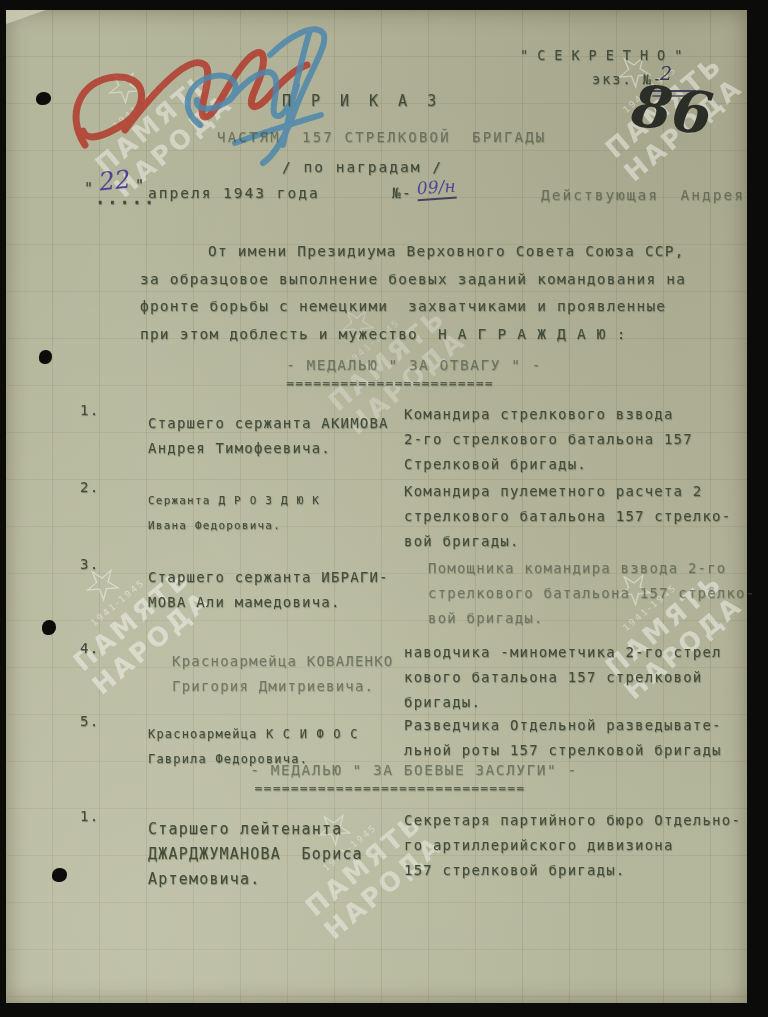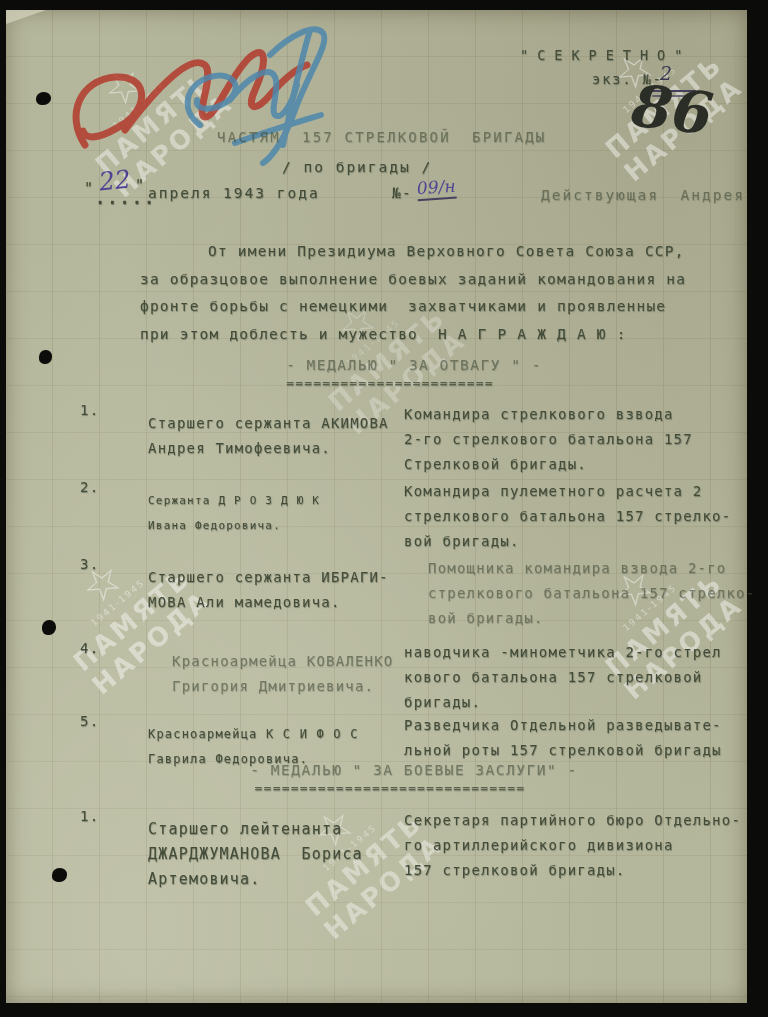--- a/index.html
+++ b/index.html
@@ -115,22 +115,23 @@
     </g>
   </svg>
 
   <div class="typed" style="left:520px; top:47px; font-size:13.5px; letter-spacing:9px;">"СЕКРЕТНО"</div>
   <div class="typed" style="left:592px; top:71px; font-size:13.5px; letter-spacing:2px;">экз. №-</div>
   <div class="hand ink-violet" style="left:660px; top:62px; font-size:19px; color:#3c3a52;">2</div>
   <div class="uline" style="left:648px; top:90px; width:48px;"></div>
   <div class="uline" style="left:652px; top:95px; width:38px; opacity:.7;"></div>
   <div class="hand ink-dark" style="left:632px; top:76px; font-size:58px; transform:rotate(7deg); font-weight:bold;">86</div>
 
+  <div class="typed" style="left:282px; top:92px; font-size:15px; letter-spacing:20px;">ПРИКАЗ</div>
   <div class="typed faded" style="left:193px; top:129px; font-size:14px; letter-spacing:2.2px;">ЧАСТЯМ  157 СТРЕЛКОВОЙ  БРИГАДЫ</div>
-  <div class="typed" style="left:282px; top:159px; font-size:14.5px; letter-spacing:2px;">/ по бригады /</div>
+  <div class="typed" style="left:282px; top:159px; font-size:14.5px; letter-spacing:2px;">/ по наградам /</div>
 
   <div class="typed" style="left:84px; top:180px; font-size:15px;">"</div>
   <div class="typed" style="left:95px; top:188px; font-size:17px; letter-spacing:2px; font-weight:bold;">.....</div>
   <div class="hand ink-violet" style="left:99px; top:166px; font-size:25px; transform:rotate(-6deg);">22</div>
   <div class="typed" style="left:135px; top:177px; font-size:15px;">"</div>
   <div class="typed" style="left:148px; top:185px; font-size:14.5px; letter-spacing:2px;">апреля 1943 года</div>
   <div class="typed" style="left:392px; top:185px; font-size:14.5px;">№-</div>
   <div class="hand ink-violet" style="left:417px; top:177px; font-size:17px; border-bottom:2px solid #45415e; padding-bottom:1px; transform:rotate(-4deg);">09/н</div>
   <div class="typed faded" style="left:517px; top:187px; font-size:14.5px; letter-spacing:2px;">Действующая  Андрея</div>
 

